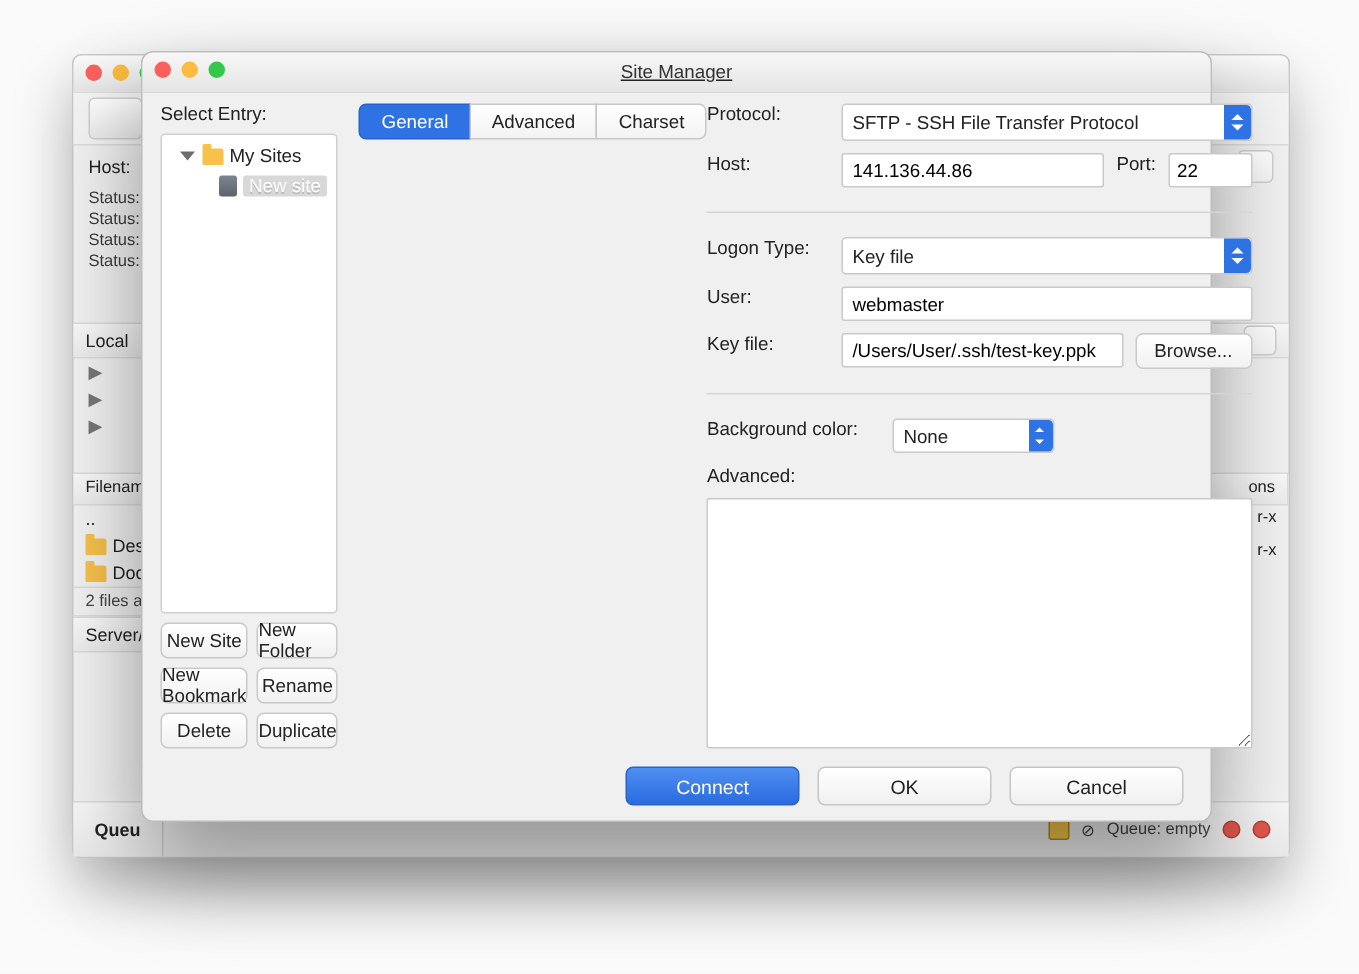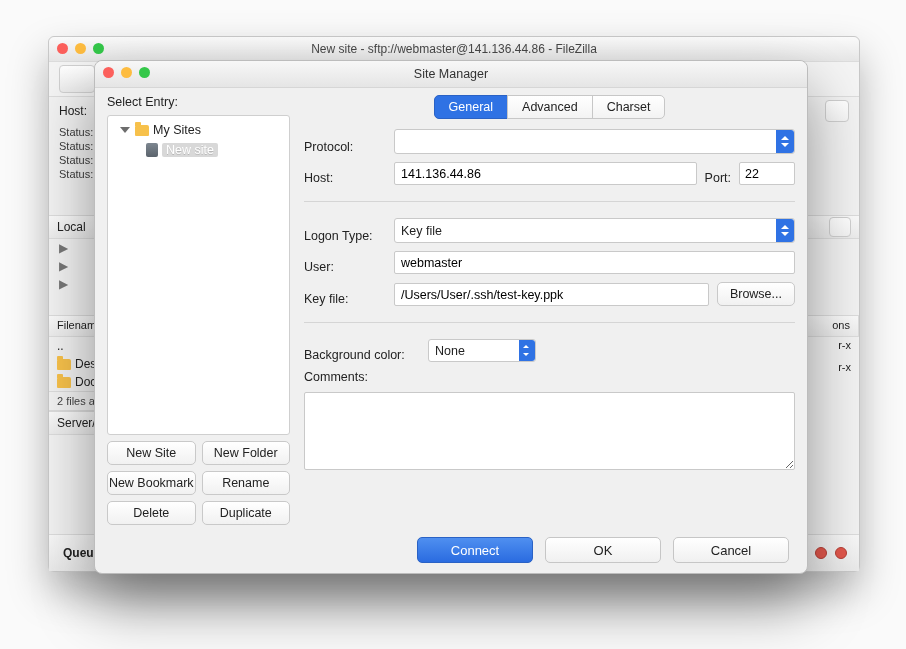--- a/index.html
+++ b/index.html
@@ -38,43 +38,43 @@
   .bg-rightperms{font-size:11px;}
   .bg-rightperms div{height:18px;padding:2px 8px;}
   .bg-footer{position:absolute;left:0;right:0;bottom:0;height:36px;border-top:1px solid #dcdcdc;background:linear-gradient(#f8f8f8,#eaeaea);display:flex;align-items:center;}
   .bg-footer .qtab{font-size:12px;font-weight:600;padding:0 14px;height:100%;display:flex;align-items:center;border-right:1px solid #d0d0d0;}
   .bg-footer .right{margin-left:auto;display:flex;align-items:center;gap:8px;padding-right:12px;font-size:11px;color:#444;}
   .lock-ico{width:12px;height:12px;border:1px solid #b88b00;border-radius:2px;background:#f3c64b;}
   .dot{width:10px;height:10px;border-radius:50%;}
   .dot.red{background:#e2574c;border:1px solid #b63e35;}
 
   
-  .dialog{position:absolute;left:94px;top:60px;width:712px;height:512px;background:#f0f0f0;border:1px solid #bcbcbc;border-radius:8px;box-shadow:0 30px 60px rgba(0,0,0,.4);}
+  .dialog{position:absolute;left:94px;top:34px;width:712px;height:512px;background:#f0f0f0;border:1px solid #bcbcbc;border-radius:8px;box-shadow:0 30px 60px rgba(0,0,0,.4);text-decoration:underline;}
   .dlg-titlebar{height:26px;border-bottom:1px solid #d6d6d6;background:linear-gradient(#f7f7f7,#e5e5e5);border-radius:8px 8px 0 0;display:flex;align-items:center;justify-content:center;position:relative;}
   .dlg-title{font-size:12.5px;color:#323232;}
   .dlg-body{position:absolute;left:12px;right:12px;top:34px;bottom:48px;display:flex;gap:14px;}
-  .dlg-left{width:183px;display:flex;flex-direction:column;}
+  .dlg-left{width:228px;display:flex;flex-direction:column;}
   .sel-label{font-size:12.5px;margin-bottom:6px;}
   .tree{flex:1;background:#fff;border:1px solid #cfcfcf;border-radius:3px;padding:4px 2px;font-size:12.5px;overflow:auto;}
   .tree .trow{display:flex;align-items:center;height:20px;gap:4px;}
   .tree .ind1{padding-left:10px;align-items:center;}
   .tree .ind2{padding-left:36px;}
   .tree .disc{display:inline-block;width:0;height:0;border-left:5px solid transparent;border-right:5px solid transparent;border-top:6px solid #6d6d6d;margin-right:1px;}
   .site-ico{display:inline-block;width:12px;height:14px;background:linear-gradient(#7d8690,#5b636c);border-radius:2px;position:relative;}
   .selected{background:#d8d8d8;border-radius:2px;padding:0 4px;color:#fff;text-shadow:0 1px 0 rgba(0,0,0,.15);}
   .btn-grid{margin-top:6px;display:grid;grid-template-columns:1fr 1fr;gap:6px;}
   .btn{height:22px;font-size:12.5px;background:linear-gradient(#fff,#f1f1f1);border:1px solid #c9c9c9;border-radius:5px;display:flex;align-items:center;justify-content:center;cursor:default;}
-  .dlg-right{flex:1;display:flex;flex-direction:column;}
+  .dlg-right{flex:1;display:flex;flex-direction:row;}
   .tabs{height:24px;display:flex;align-items:center;justify-content:center;gap:0;margin-bottom:10px;}
   .tab{height:22px;padding:0 14px;font-size:12.5px;display:flex;align-items:center;border:1px solid #c7c7c7;background:linear-gradient(#fff,#f3f3f3);margin-left:-1px;}
   .tab:first-child{border-radius:5px 0 0 5px;margin-left:0;}
   .tab:last-child{border-radius:0 5px 5px 0;}
   .tab.active{background:#2f72e4;color:#fff;border-color:#2a62c5;}
   .form{display:flex;flex-direction:column;gap:8px;}
-  .fr{display:flex;align-items:flex-end;gap:8px;}
+  .fr{display:flex;align-items:flex-start;gap:8px;}
   .fl{width:82px;font-size:12.5px;}
   .input{flex:1;height:21px;border:1px solid #c9c9c9;background:#fff;border-radius:2px;padding:0 6px;font-size:12.5px;font-family:inherit;}
   .portlbl{font-size:12.5px;}
   .portin{width:44px;height:21px;border:1px solid #c9c9c9;background:#fff;border-radius:2px;padding:0 5px;font-size:12.5px;font-family:inherit;}
   .select{flex:1;height:23px;border:1px solid #c9c9c9;background:#fff;border-radius:3px;padding:0 6px;font-size:12.5px;display:flex;align-items:center;position:relative;}
   .select .arrow{position:absolute;right:0;top:0;bottom:0;width:18px;background:#2f72e4;border-radius:0 3px 3px 0;display:flex;align-items:center;justify-content:center;}
   .select .arrow::before{content:"";position:absolute;top:6px;left:5px;width:0;height:0;border-left:4px solid transparent;border-right:4px solid transparent;border-bottom:4px solid #fff;}
   .select .arrow::after{content:"";position:absolute;bottom:6px;left:5px;width:0;height:0;border-left:4px solid transparent;border-right:4px solid transparent;border-top:4px solid #fff;}
   .sep{height:1px;background:#d5d5d5;margin:8px 0;}
   .smallsel{width:94px;height:21px;border:1px solid #c9c9c9;background:#fff;border-radius:3px;font-size:12.5px;display:flex;align-items:center;padding:0 6px;position:relative;}
@@ -220,20 +220,21 @@
         <div class="tabs">
           <div class="tab active">General</div>
           <div class="tab">Advanced</div>
           <div class="tab">Charset</div>
         </div>
 
         <div class="form">
           <div class="fr">
             <div class="fl">Protocol:</div>
             <div class="select">
+              <span>SFTP - SSH File Transfer Protocol</span>
               <span class="arrow"></span>
             </div>
           </div>
           <div class="fr">
             <div class="fl">Host:</div>
             <input class="input" value="141.136.44.86" style="">
             <span class="portlbl">Port:</span>
             <input class="portin" value="22" style="">
           </div>
 
@@ -258,21 +259,21 @@
 
           <div class="sep"></div>
 
           <div class="fr">
             <div class="fl" style="width:116px">Background color:</div>
             <div class="smallsel">
               <span>None</span>
               <span class="arrow"></span>
             </div>
           </div>
-          <div style="font-size:12.5px;">Comments:</div>
+          <div style="font-size:12.5px;">Advanced:</div>
           <div style="position:relative;flex:1;display:flex;">
             <textarea class="comments" style=""></textarea>
           </div>
         </div>
       </div>
     </div>
 
     <div class="dlg-footer">
       <div class="fbtn primary">Connect</div>
       <div class="fbtn">OK</div>

